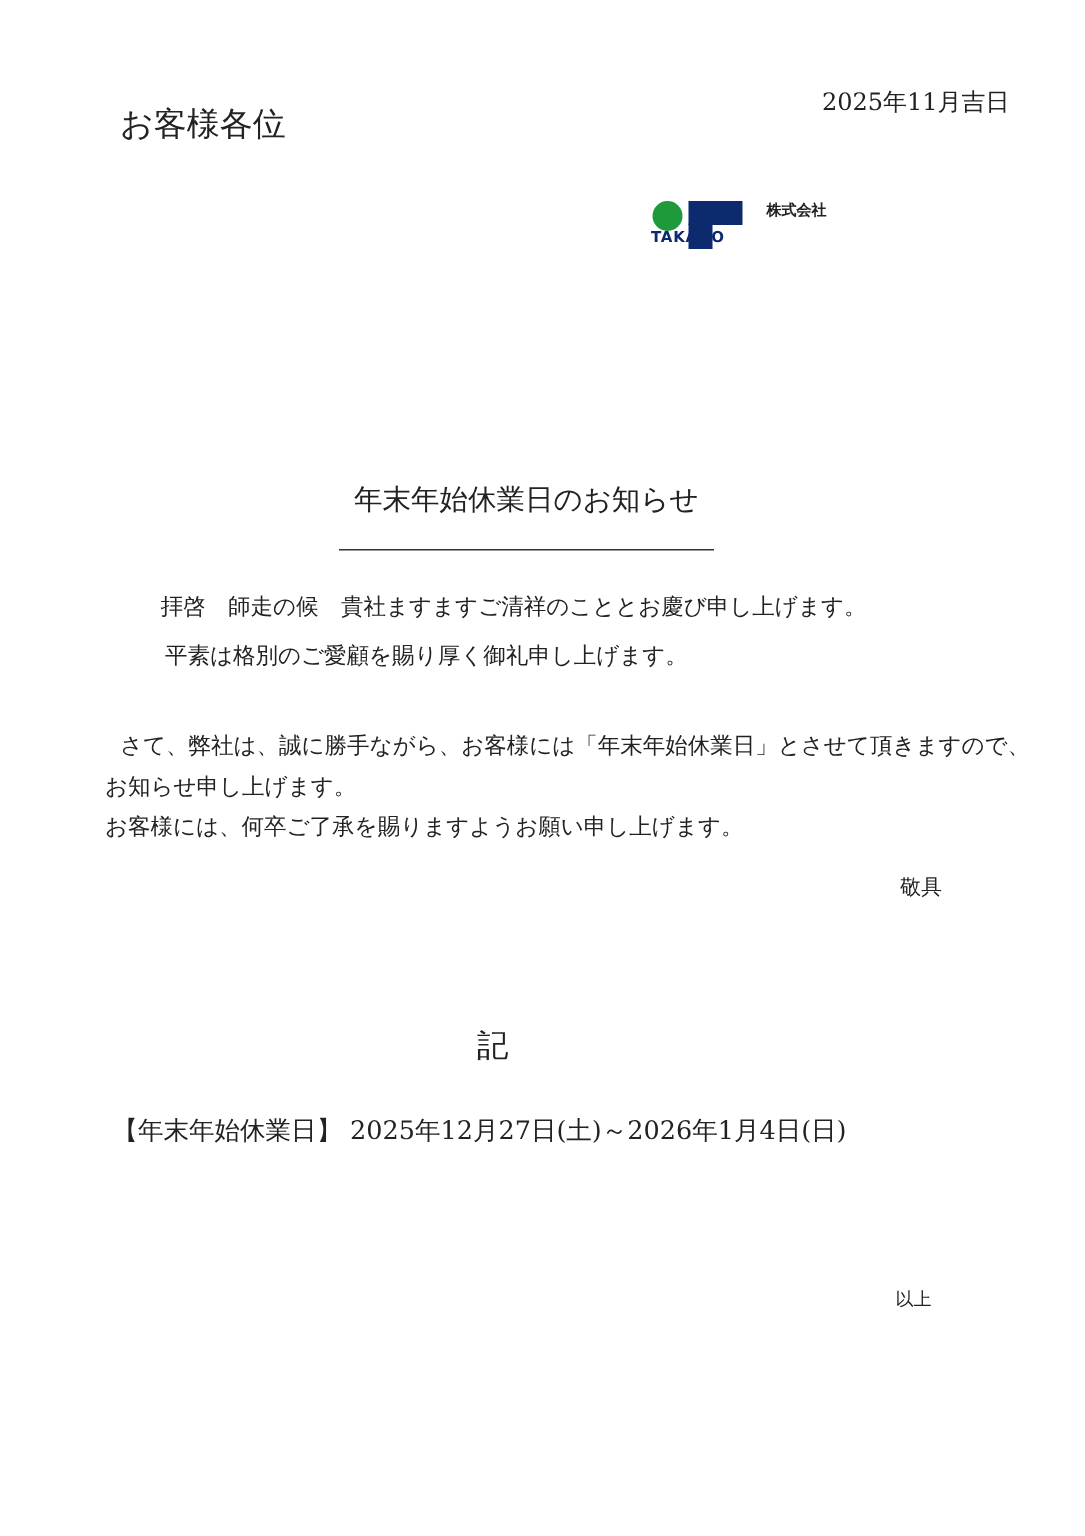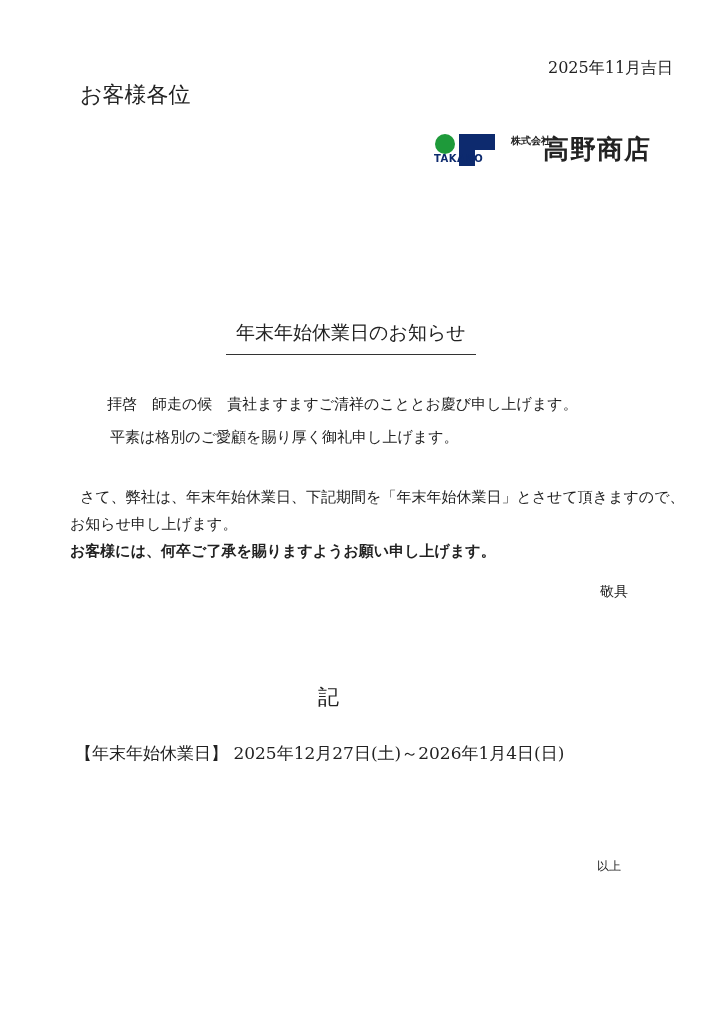--- a/index.html
+++ b/index.html
@@ -1,63 +1,62 @@
 <!DOCTYPE html>
 <html><head>
 <meta charset="utf-8">
 <style>
   html, body { margin:0; padding:0; background:#ffffff; }
   body { width:723px; height:1024px; position:relative; overflow:hidden;
          font-family:"DejaVu Serif","Liberation Serif",serif; color:#222; }
   .abs { position:absolute; white-space:nowrap; }
   .date { left:548px; top:58px; font-size:16px;text-align:right; }
-  .addressee { left:80px; top:80px; font-size:22px; }
+  .addressee { left:80px; top:68px; font-size:22px; }
   .logo { left:433px; top:131px; width:250px; height:52px; }
   .logo-mark { position:absolute; left:0; top:0; width:64px; height:52px; }
   .logo-circle { position:absolute; left:2px; top:3px; width:20px; height:20px; border-radius:50%; background:#1e9a3a; }
   .logo-t-top { position:absolute; left:26px; top:3px; width:36px; height:16px; background:#0d2a6e; }
   .logo-t-stem { position:absolute; left:26px; top:18px; width:16px; height:17px; background:#0d2a6e; }
   .logo-text { position:absolute; left:1px; top:22px; font-family:"DejaVu Sans","Liberation Sans",sans-serif; font-weight:bold; font-size:10px; color:#0d2a6e; letter-spacing:0.5px; }
   .logo-kabu { position:absolute; left:78px; top:4px; font-family:"DejaVu Sans",sans-serif; font-weight:bold; font-size:10px; line-height:11px; color:#222; width:26px; }
   .logo-name { position:absolute; left:110px; top:1px; font-family:"DejaVu Sans",sans-serif; font-weight:bold; font-size:26px; color:#222; letter-spacing:1px; }
-  .title { left:226px; top:320px; font-size:19px; padding:0 10px 8px 10px; border-bottom:1.5px solid #333; }
+  .title { left:226px; top:320px; font-size:19px; padding:0 10px 20px 10px; border-bottom:1.5px solid #333; }
   .p { font-size:15px; }
   .p1 { left:107px; top:395px; }
   .p2 { left:110px; top:428px; }
   .p3 { left:80px; top:488px; }
   .p4 { left:70px; top:515px; }
-  .p5 { left:70px; top:542px;font-weight:bold; }
+  .p5 { left:70px; top:542px; }
   .closing { left:600px; top:583px; font-size:14px; }
   .ki { left:318px; top:683px; font-size:21px; }
   .holiday { left:75px; top:742px; font-size:17px; }
   .holiday .dates { font-weight:normal; }
   .ijo { left:597px; top:858px; font-size:12px; }
 </style>
 </head>
 <body>
 
 <div class="abs date">2025年11月吉日</div>
 <div class="abs addressee">お客様各位</div>
 
 <div class="abs logo">
   <div class="logo-mark">
     <div class="logo-circle"></div>
     <div class="logo-t-top"></div>
     <div class="logo-t-stem"></div>
     <div class="logo-text">TAKANO</div>
   </div>
   <div class="logo-kabu">株式会社</div>
-  <div class="logo-name">高野商店</div>
 </div>
 
 <div class="abs title">年末年始休業日のお知らせ</div>
 
 <div class="abs p p1">拝啓　師走の候　貴社ますますご清祥のこととお慶び申し上げます。</div>
 <div class="abs p p2">平素は格別のご愛顧を賜り厚く御礼申し上げます。</div>
-<div class="abs p p3">さて、弊社は、年末年始休業日、下記期間を「年末年始休業日」とさせて頂きますので、</div>
+<div class="abs p p3">さて、弊社は、誠に勝手ながら、お客様には「年末年始休業日」とさせて頂きますので、</div>
 <div class="abs p p4">お知らせ申し上げます。</div>
 <div class="abs p p5">お客様には、何卒ご了承を賜りますようお願い申し上げます。</div>
 
 <div class="abs closing">敬具</div>
 
 <div class="abs ki">記</div>
 
 <div class="abs holiday">
   <span>【年末年始休業日】</span>
   <span class="dates">2025年12月27日(土)～2026年1月4日(日)</span>

